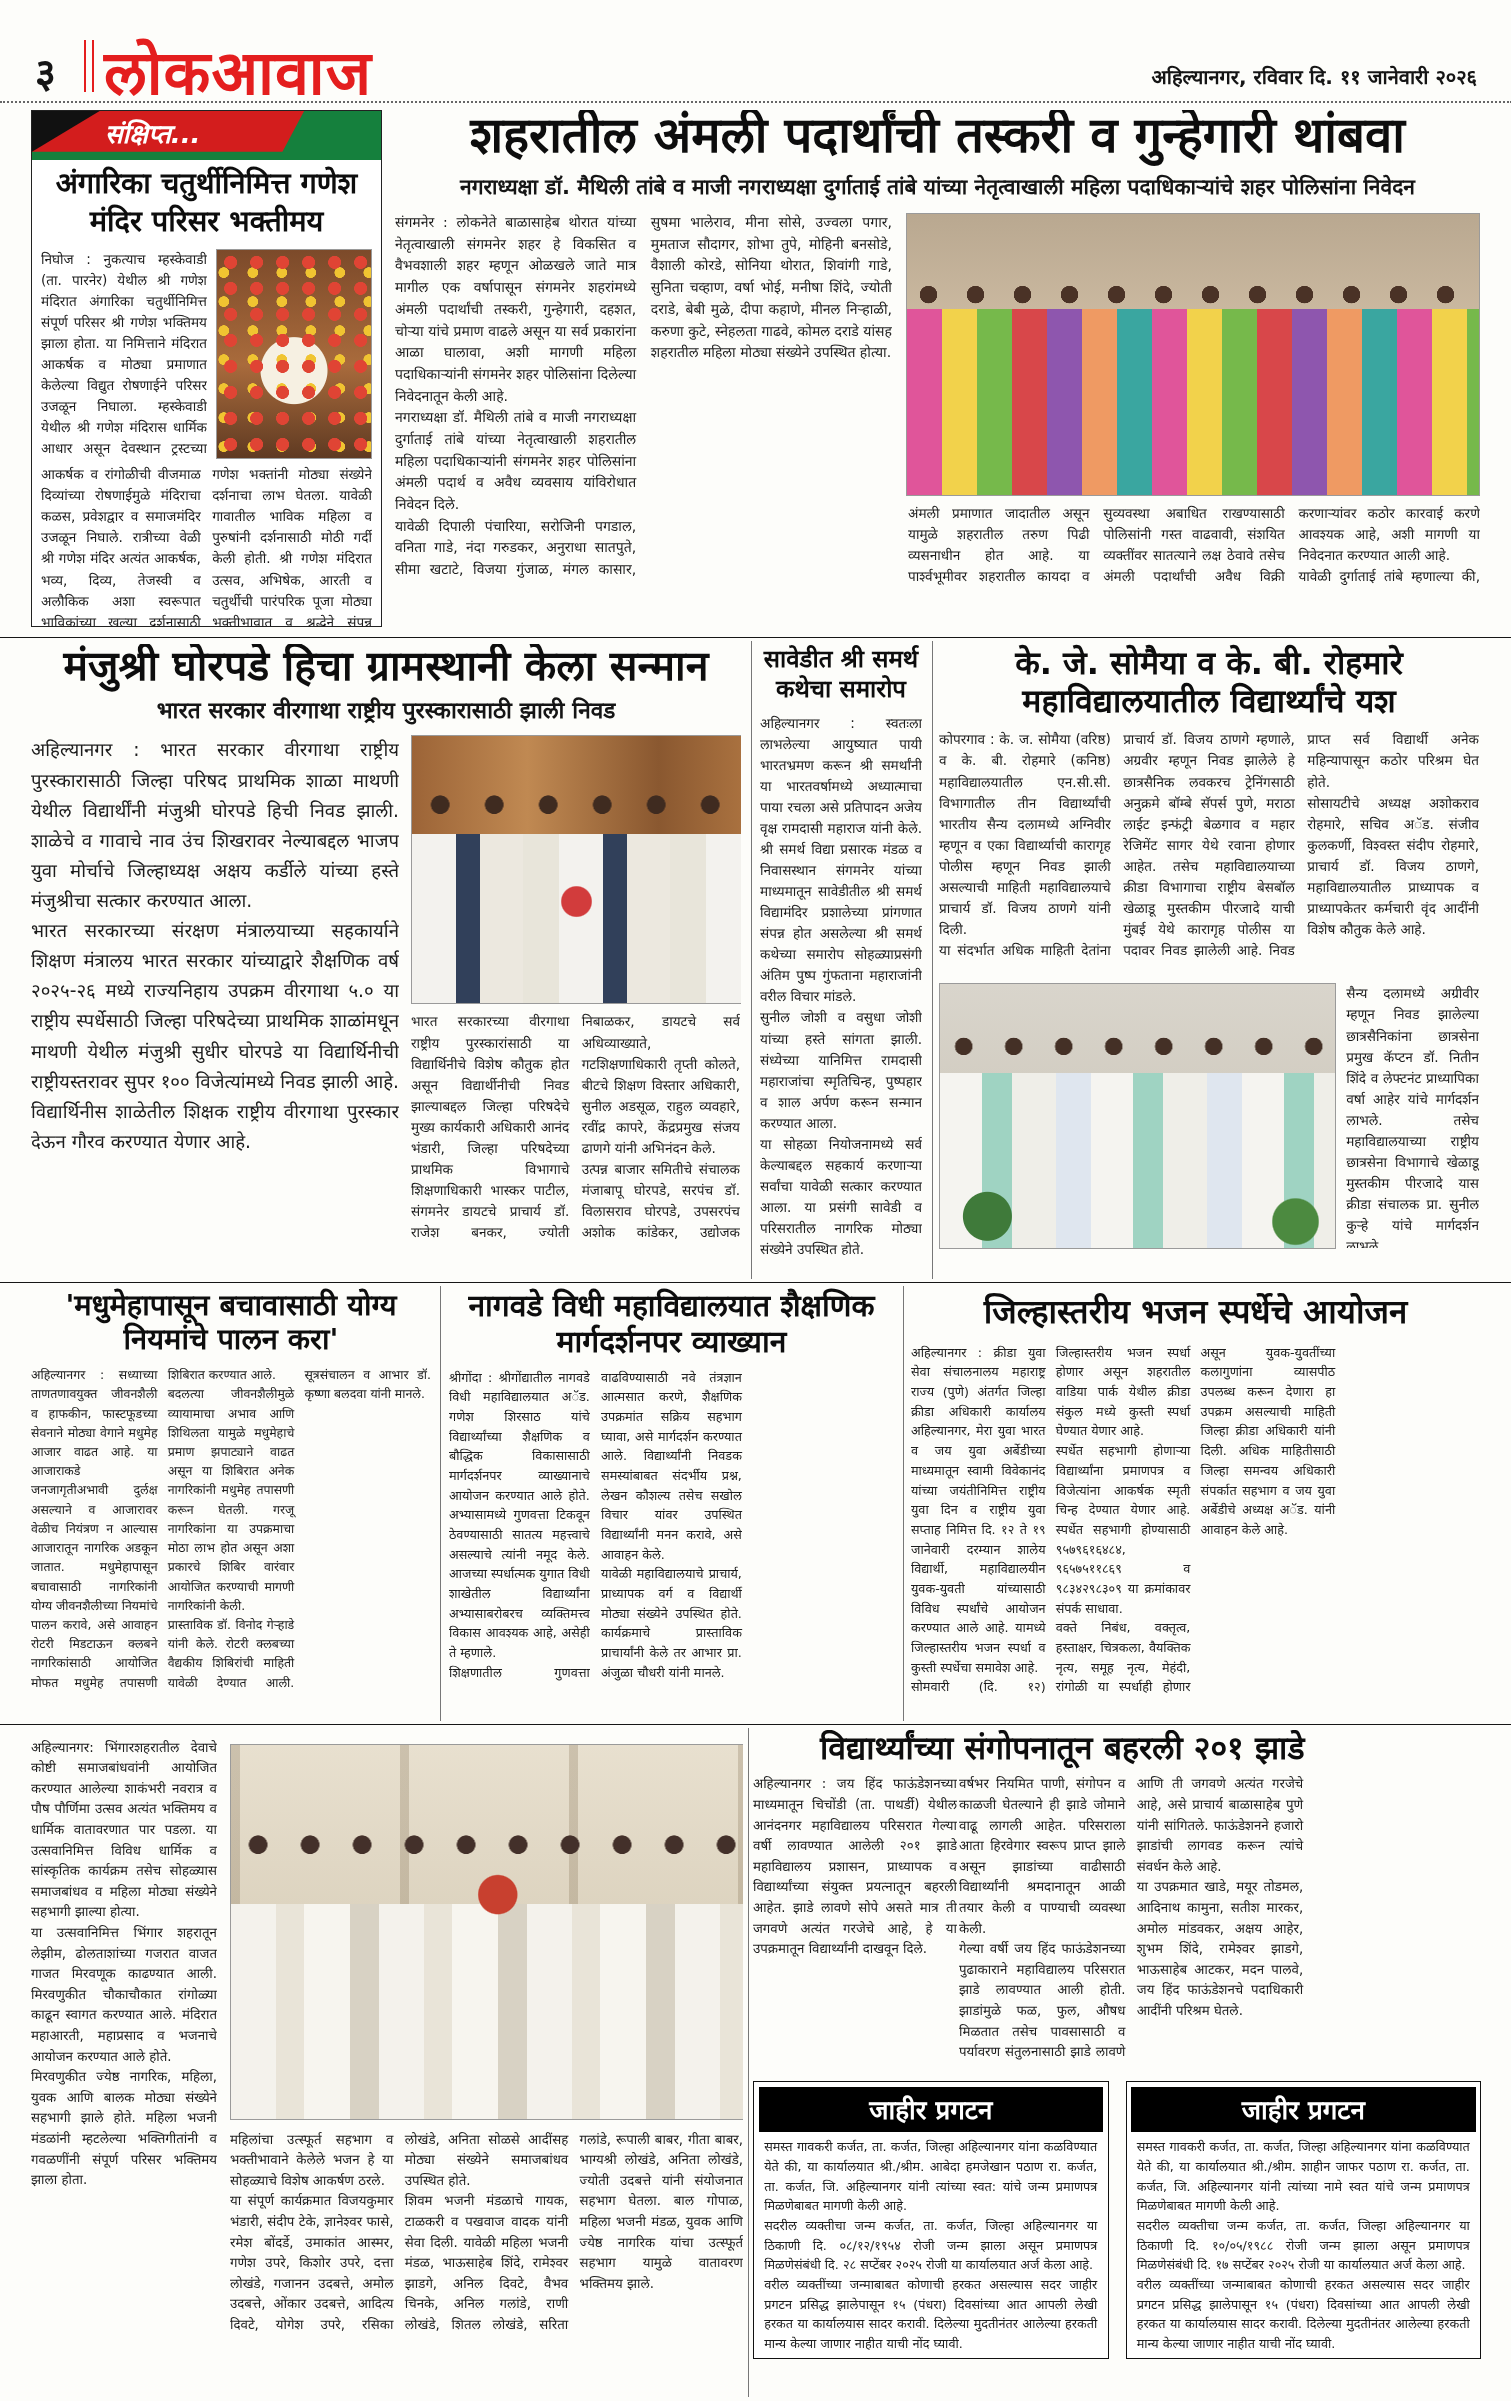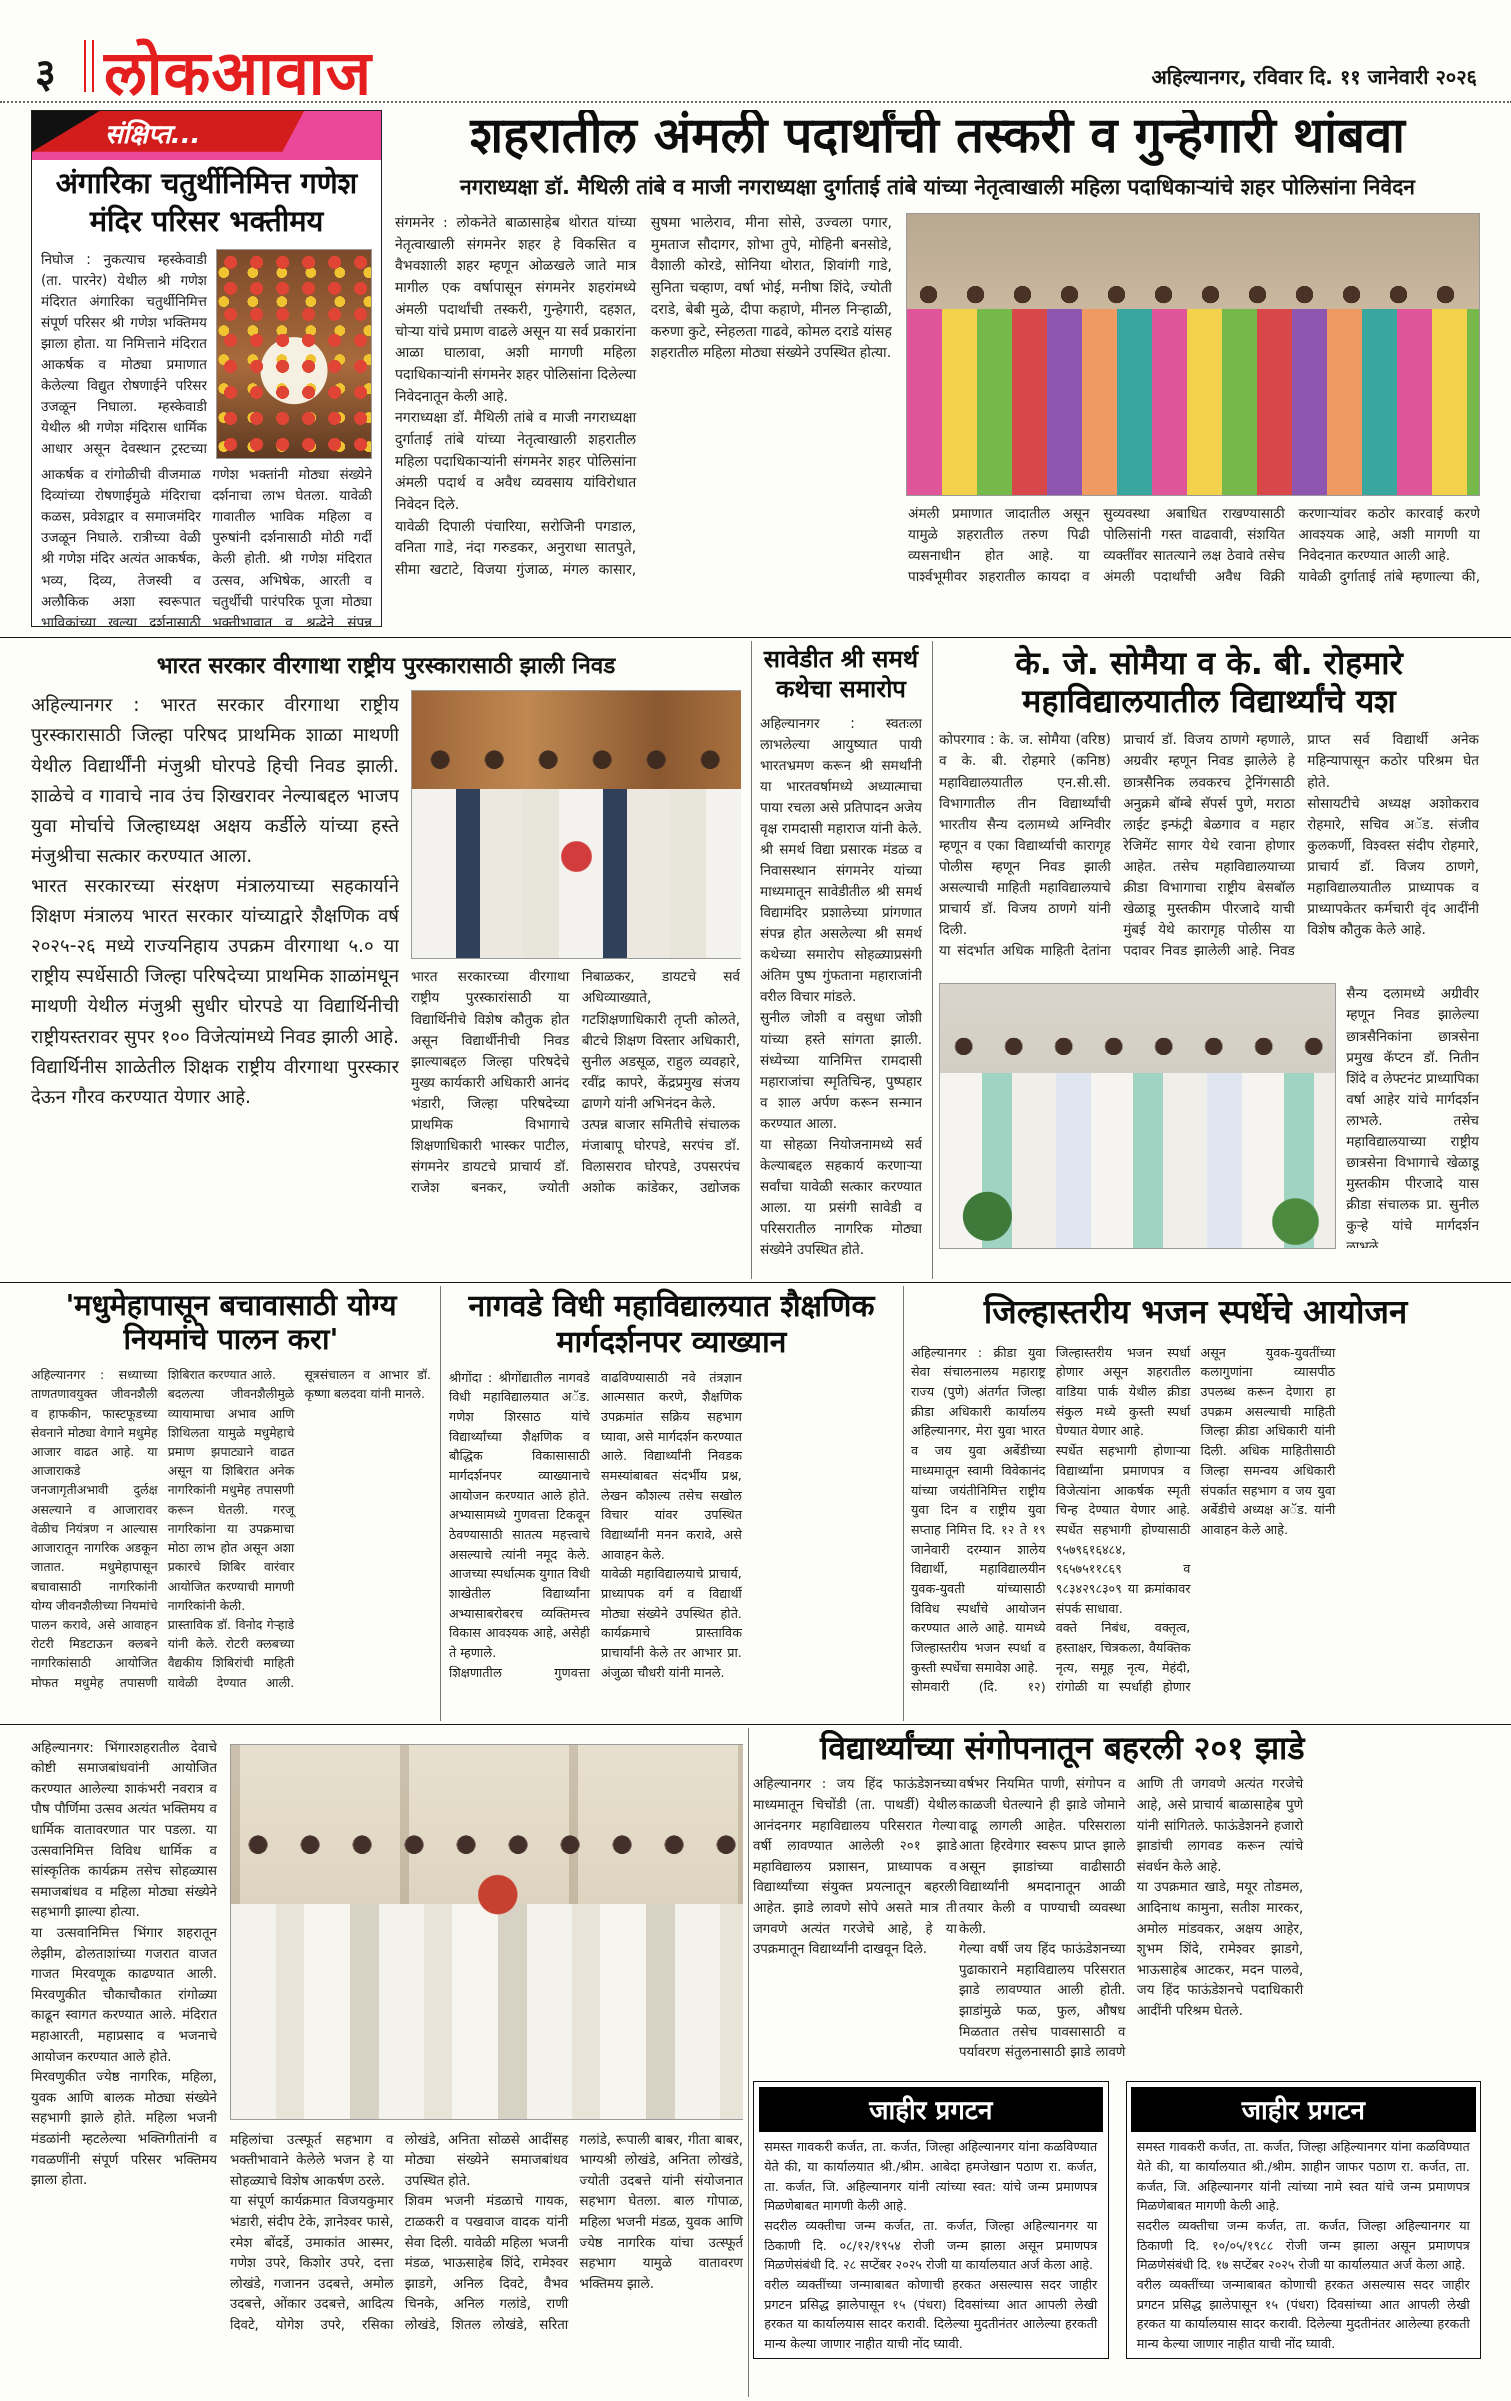--- a/index.html
+++ b/index.html
@@ -21,21 +21,21 @@
   .bandC{height:441px;border-bottom:1.7px solid #161616;}
   .bandD{height:675px;}
   .vline{position:absolute;top:3.4px;bottom:3.4px;width:0;border-left:1.1px solid #777;}
   section{position:absolute;overflow:hidden;}
   h1,h2,h3{margin:0;color:#0d0d0d;}
   .bodytxt{white-space:pre-line;text-align:justify;line-height:1.55;color:#1c1c1c;
            column-fill:auto;overflow:hidden;}
   .subhead{text-align:center;font-weight:700;}
   
   .brief{left:31px;top:6.8px;width:349px;height:515px;border:1.7px solid #222;background:#fff;}
-  .brief-banner{position:relative;height:49px;background:#ec4899;}
+  .brief-banner{position:relative;height:49px;background:#15803d;}
   .banner-red{position:absolute;left:0;top:0;width:78%;height:41px;background:#d31d1d;
               clip-path:polygon(0 0,100% 0,92% 100%,0 100%);}
   .banner-black{position:absolute;left:0;top:0;width:68px;height:41px;background:#111;
               clip-path:polygon(0 0,100% 0,0 100%);}
   .banner-label{position:absolute;left:73px;top:4.5px;color:#fff;font-size:26px;font-weight:800;
               font-style:italic;}
   .brief h2{font-size:29px;line-height:1.28;text-align:center;font-weight:800;padding:5.6px 13.6px 3.4px;}
   .brief-row{display:flex;gap:9px;padding:5.6px 9px 0;}
   .brief-t1{width:169px;height:208px;font-size:13.6px;}
   .brief-t2{margin:5.6px 9px 0;height:203px;font-size:13.6px;column-count:2;column-gap:11.3px;}
@@ -169,20 +169,21 @@
 यावेळी दुर्गाताई तांबे म्हणाल्या की, अलीकडच्या काळात गुन्हेगारी वाढल्याने कायदा व सुव्यवस्थेच्या दृष्टीने अधिक दक्षता घेणे गरजेचे आहे. सध्या शहरात गुन्हेगारी, अंमली पदार्थांची तस्करी, चोरी अशा घटना रासरोसपणे घडत असून यामुळे शहरवासीयांमध्ये भीतीचे वातावरण निर्माण झाले आहे. यावर पोलीस प्रशासनाने तातडीने लक्ष घालून दोषी व्यक्तींवर तातडीने कारवाई करणे गरजेचे आहे. हे निवेदन पोलीस निरीक्षक समीर बारवकर यांनी स्वीकारले व तातडीने कार्यवाही करण्याचे आश्वासन दिले.</div>
         </div>
       </section>
     </div>
 
     <div class="band bandB">
       <div class="vline" style="left:751px"></div>
       <div class="vline" style="left:932px"></div>
 
       <section class="manju">
+        <h2>मंजुश्री घोरपडे हिचा ग्रामस्थानी केला सन्मान</h2>
         <div class="subhead">भारत सरकार वीरगाथा राष्ट्रीय पुरस्कारासाठी झाली निवड</div>
         <div class="manju-content">
           <div class="manju-left bodytxt">अहिल्यानगर : भारत सरकार वीरगाथा राष्ट्रीय पुरस्कारासाठी जिल्हा परिषद प्राथमिक शाळा माथणी येथील विद्यार्थींनी मंजुश्री घोरपडे हिची निवड झाली. शाळेचे व गावाचे नाव उंच शिखरावर नेल्याबद्दल भाजप युवा मोर्चाचे जिल्हाध्यक्ष अक्षय कर्डीले यांच्या हस्ते मंजुश्रीचा सत्कार करण्यात आला.
 भारत सरकारच्या संरक्षण मंत्रालयाच्या सहकार्याने शिक्षण मंत्रालय भारत सरकार यांच्याद्वारे शैक्षणिक वर्ष २०२५-२६ मध्ये राज्यनिहाय उपक्रम वीरगाथा ५.० या राष्ट्रीय स्पर्धेसाठी जिल्हा परिषदेच्या प्राथमिक शाळांमधून माथणी येथील मंजुश्री सुधीर घोरपडे या विद्यार्थिनीची राष्ट्रीयस्तरावर सुपर १०० विजेत्यांमध्ये निवड झाली आहे.
 विद्यार्थिनीस शाळेतील शिक्षक राष्ट्रीय वीरगाथा पुरस्कार देऊन गौरव करण्यात येणार आहे.</div>
           <div class="photo photo-manjush"></div>
           <div class="manju-names bodytxt">भारत सरकारच्या वीरगाथा राष्ट्रीय पुरस्कारांसाठी या विद्यार्थिनीचे विशेष कौतुक होत असून विद्यार्थीनीची निवड झाल्याबद्दल जिल्हा परिषदेचे मुख्य कार्यकारी अधिकारी आनंद भंडारी, जिल्हा परिषदेच्या प्राथमिक विभागाचे शिक्षणाधिकारी भास्कर पाटील, संगमनेर डायटचे प्राचार्य डॉ. राजेश बनकर, ज्योती निबाळकर, डायटचे सर्व अधिव्याख्याते, गटशिक्षणाधिकारी तृप्ती कोलते, बीटचे शिक्षण विस्तार अधिकारी, सुनील अडसूळ, राहुल व्यवहारे, रवींद्र कापरे, केंद्रप्रमुख संजय ढाणगे यांनी अभिनंदन केले.
 उत्पन्न बाजार समितीचे संचालक मंजाबापू घोरपडे, सरपंच डॉ. विलासराव घोरपडे, उपसरपंच अशोक कांडेकर, उद्योजक विलास घोरपडे, आण्णासाहेब जगताप, जयश्री घोरपडे, रामदास घोरपडे, विकास घोरपडे शाळा व्यवस्थापन समिती अध्यक्ष सुधीर घोरपडे सर्व सदस्य, सर्व ग्रामस्थ, सर्व पालक, सर्व शिक्षकांनी अभिनंदन केले.</div>
         </div>
       </section>

